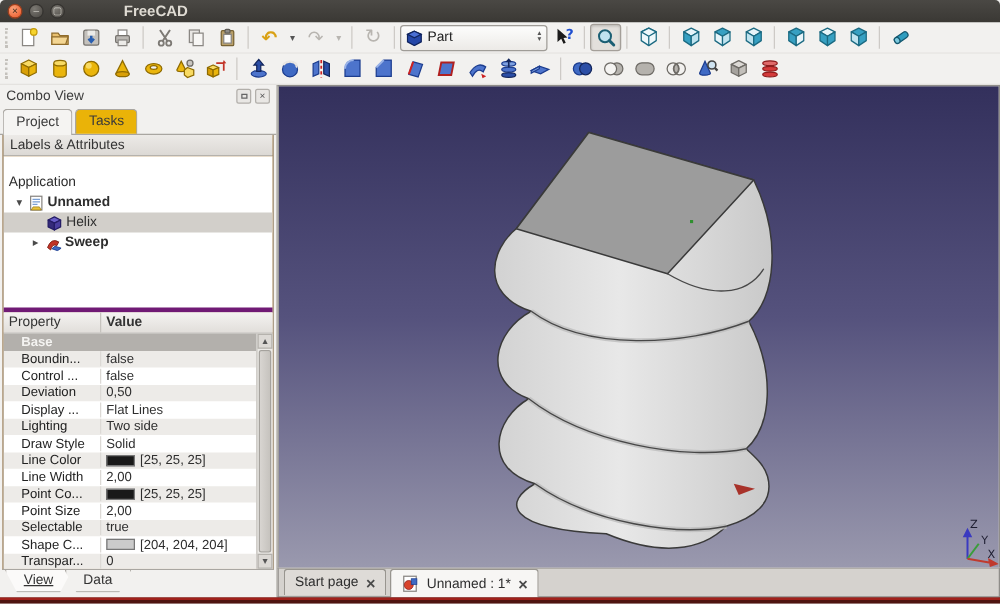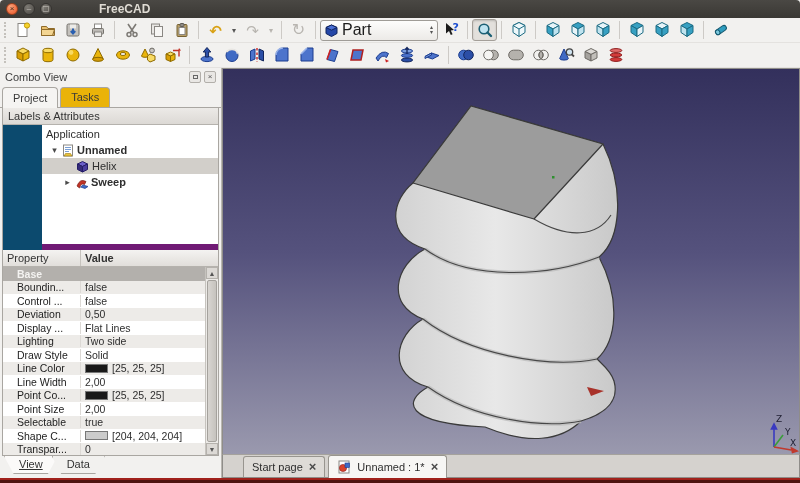--- a/index.html
+++ b/index.html
@@ -21,38 +21,38 @@
   .toolbar { display:flex; align-items:center; background:#f2f1ef; padding:0 3px; flex:0 0 25px; border-bottom:1px solid #e4e2df; }
   .tb { width:25px; height:22px; display:flex; align-items:center; justify-content:center; border-radius:3px; flex:0 0 auto; }
   .tb.narrow { width:12px; }
   .tb.pressed { background:#e3e0dc; border:1px solid #a49f99; box-shadow:inset 0 1px 2px rgba(0,0,0,.18); }
   .sep { width:1px; height:18px; background:#cdcac6; margin:0 4px; flex:0 0 1px; }
   .handle { width:3px; height:16px; border-left:2px dotted #c4c1bc; margin:0 3px 0 1px; flex:0 0 3px; }
   .glyph { font-size:15px; line-height:1; }
   .dis { color:#b8b5b0; }
   .wb-combo { display:flex; align-items:center; gap:4px; height:21px; background:linear-gradient(#fdfdfc,#eceae7);
               border:1px solid #9f9c97; border-radius:3px; padding:0 4px; width:118px; }
-  .wb-combo .lbl { flex:1; font-size:16px; color:#1c1c1c; }
+  .wb-combo .lbl { flex:1; font-size:11px; color:#1c1c1c; }
   .spin { display:flex; flex-direction:column; font-size:6px; line-height:5px; color:#555; }
 
   
   .main { flex:1; display:flex; min-height:0; }
 
   
   .sidebar { width:222px; flex:0 0 222px; display:flex; flex-direction:column; background:#f2f1ef; border-right:1px solid #b9b6b1; }
   .dock-head { height:18px; display:flex; align-items:center; padding:0 5px; flex:0 0 18px; }
   .dock-head .t { flex:1; color:#3c3c3c; }
   .dock-btn { width:12px; height:12px; border:1px solid #b2afaa; background:#e9e7e4; border-radius:2px; margin-left:3px;
               display:flex; align-items:center; justify-content:center; font-size:8px; color:#555; line-height:1; }
   .side-tabs { display:flex; align-items:flex-end; height:22px; flex:0 0 22px; padding-left:2px; border-bottom:1px solid #a9a6a1; }
   .side-tab { padding:3px 10px 4px; border:1px solid #a9a6a1; border-bottom:none; border-radius:4px 4px 0 0; background:#eab308; margin-right:2px; color:#3a3a3a; }
   .side-tab.active { background:#f5f4f2; position:relative; top:1px; padding-top:4px; }
-  .panel { flex:1; display:flex; flex-direction:column; border:1px solid #a9a6a1; border-top:none; margin:0 2px; background:#0c4a6e; min-height:0; }
+  .panel { flex:1; display:flex; flex-direction:column; border:1px solid #a9a6a1; border-top:none; margin:0 2px; background:#a16207; min-height:0; }
   .lab-head { height:17px; flex:0 0 17px; background:linear-gradient(#eceae7,#dcd9d5); border-bottom:1px solid #b5b2ad; display:flex; align-items:center; padding:0 5px; color:#333; }
-  .tree { flex:0 0 125px; background:#fff; border-bottom:6px solid #701a75; padding-top:1px; overflow:hidden;margin-left:39px; }
+  .tree { flex:0 0 125px; background:#fff; border-bottom:4px solid #701a75; padding-top:13px; overflow:hidden; }
   .trow { height:16px; display:flex; align-items:center; gap:3px; padding-left:4px; white-space:nowrap; }
   .trow.sel { background:#d2cfca; }
   .trow .exp { width:9px; font-size:9px; color:#4a4a4a; text-align:center; }
   .trow b { font-weight:bold; }
   .ind1 { padding-left:8px; } .ind2 { padding-left:34px; } .ind2e { padding-left:21px; }
 
   
   .props { flex:1; display:flex; flex-direction:column; min-height:0; position:relative; background:#fff; }
   .prop-head { height:17px; flex:0 0 17px; display:flex; background:linear-gradient(#f4f3f1,#e1deda); border-bottom:1px solid #b5b2ad; color:#333; }
   .prop-head .c1 { width:78px; padding:2px 4px; border-right:1px solid #c6c3be; }
@@ -72,21 +72,21 @@
   .vd-tab { padding:2px 14px 3px; background:#f2f1ef; border:1px solid #a9a6a1; border-top:none; color:#333;
             clip-path:polygon(0 0,100% 0,82% 100%,18% 100%); }
   .vd-tab.active { background:#fbfaf9;text-decoration:underline; }
   .vd-tab + .vd-tab { margin-left:-6px; }
 
   
   .vcol { flex:1; display:flex; flex-direction:column; min-width:0; }
   .viewport { flex:1; position:relative; background:linear-gradient(#33305c,#55527d 48%,#9a99ae); border:1px solid #8f8d89; border-bottom:none; overflow:hidden; }
   .viewport svg.scene { position:absolute; inset:0; }
 
-  .mdi { height:24px; flex:0 0 24px; background:#d5d2ce; border:1px solid #8f8d89; border-top:1px solid #a5a29d; display:flex; align-items:center; padding-left:20px; }
+  .mdi { height:24px; flex:0 0 24px; background:#d5d2ce; border:1px solid #8f8d89; border-top:1px solid #a5a29d; display:flex; align-items:flex-start; padding-left:4px; }
   .mdi-tab { height:21px; display:flex; align-items:center; gap:6px; padding:0 8px; border:1px solid #98958f; border-bottom:none;
              border-radius:3px 3px 0 0; background:#dedbd7; margin-right:3px; color:#2e2e2e; }
   .mdi-tab.active { background:#f7f6f4; height:23px; }
   .mdi-x { font-weight:900; font-size:13px; color:#4a4a4a; line-height:1; }
 
   .bottom-strip { flex:0 0 5px; background:#4e1410; border-top:2px solid #a0211b; }
 
   text { font-family:"DejaVu Sans",sans-serif; }
 </style>
 </head>

